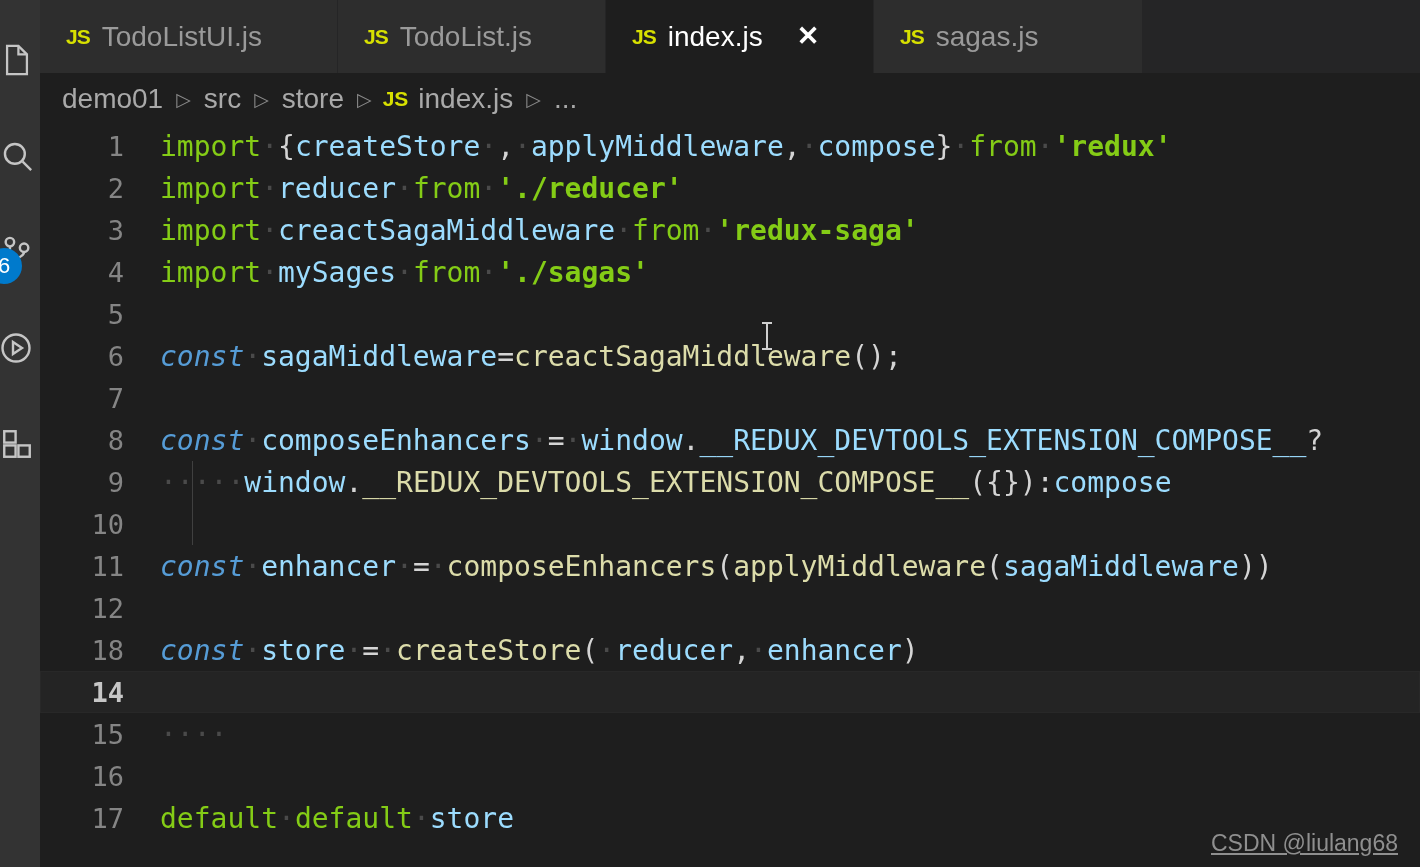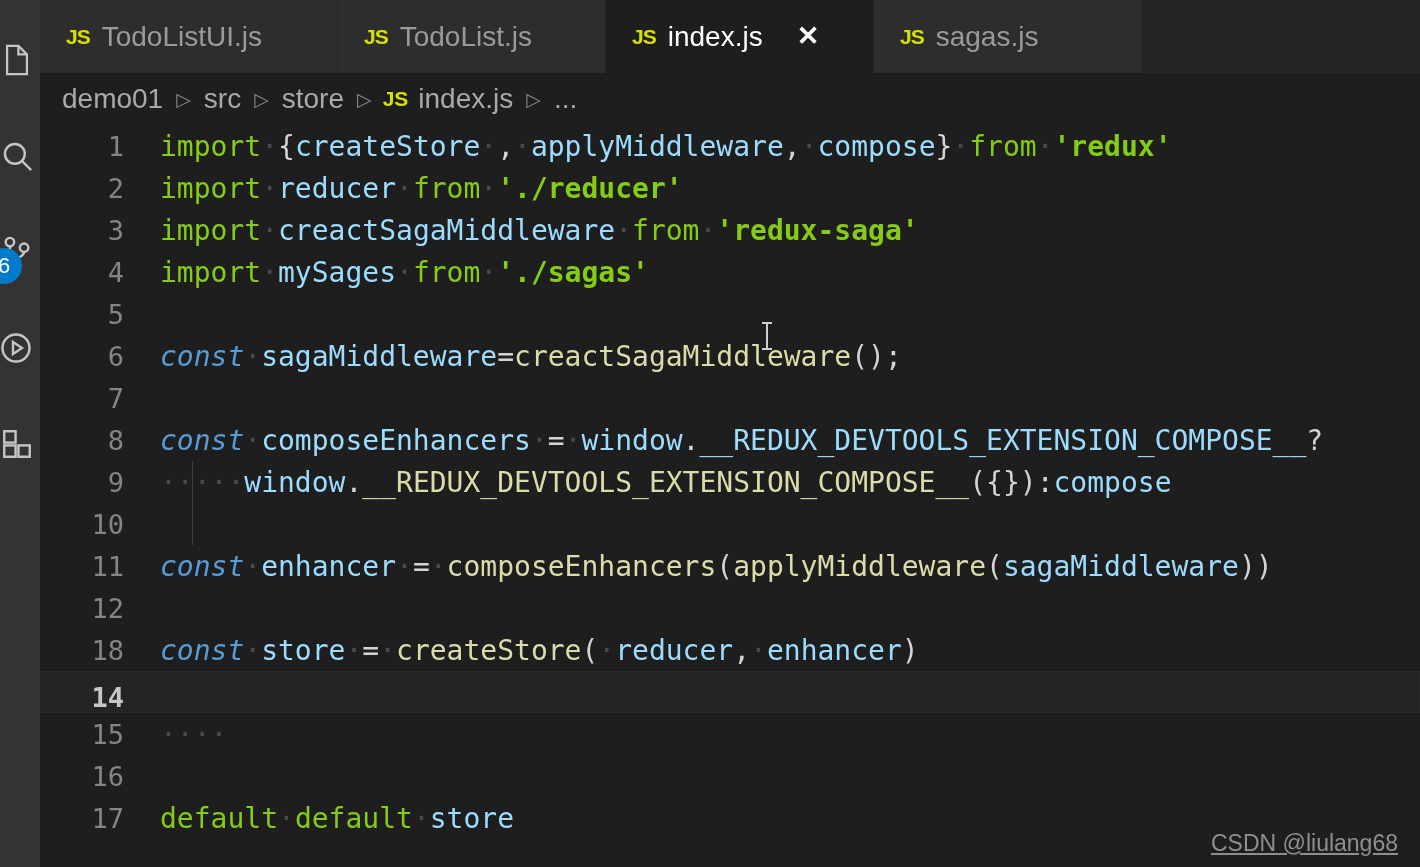--- a/index.html
+++ b/index.html
@@ -69,21 +69,21 @@
 
   
   #editor {
     position: absolute; left: 40px; top: 125px; width: 1380px; height: 742px;
     background: #1e1e1e; overflow: hidden;
   }
   .code-line {
     position: relative; height: 42px; display: flex; align-items: center;
     font-family: "DejaVu Sans Mono", monospace; font-size: 28px;
   }
-  .code-line.current { background: #242424; box-shadow: inset 0 0 0 1px #282828; align-items: flex-end; }
+  .code-line.current { background: #242424; box-shadow: inset 0 0 0 1px #282828; }
   .ln {
     width: 108px; text-align: right; padding-right: 24px;
     color: #858585; font-size: 27px; flex: none;
     font-family: "DejaVu Sans Mono", monospace;
   }
   .code-line.current .ln { color: #c6c6c6; font-weight: bold; }
   .src { position: relative; white-space: pre; padding-left: 12px; }
 
   
   .iguide {

